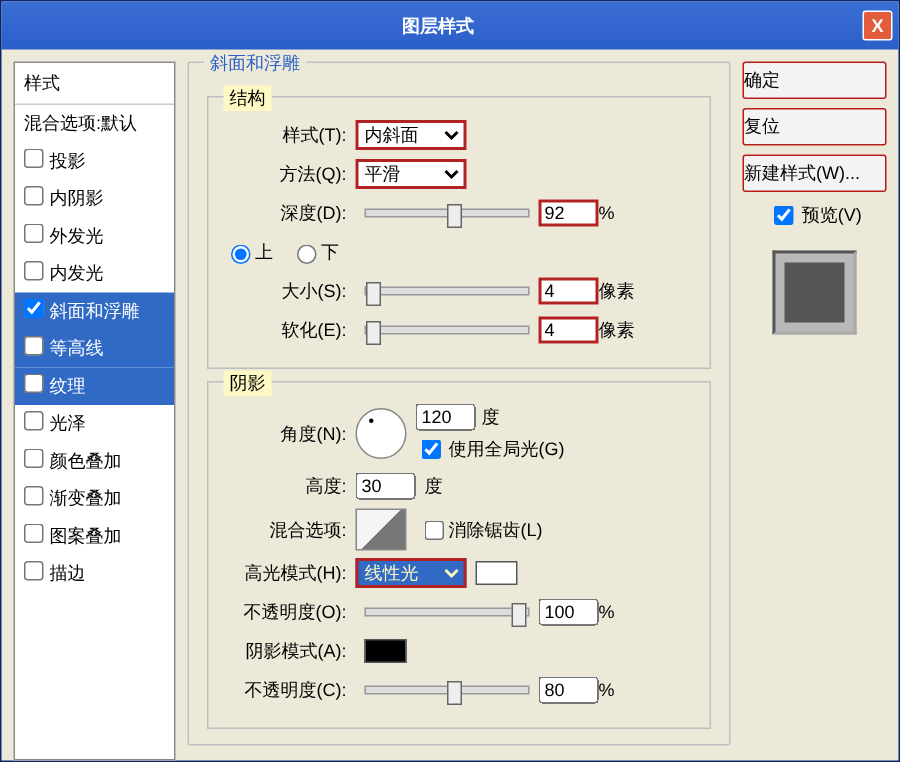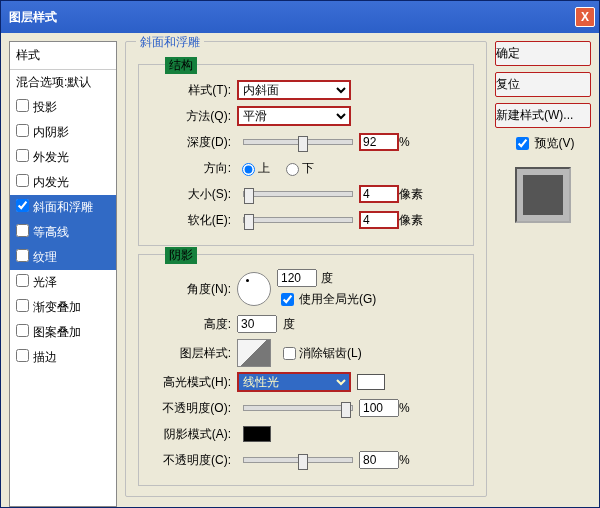--- a/index.html
+++ b/index.html
@@ -1,37 +1,37 @@
 <!DOCTYPE html>
 <html><head>
 <meta charset="utf-8">
 <style>
 * { box-sizing: border-box; font-family: "SimSun", Arial, sans-serif; font-size: 12px; }
 body { margin: 0; background: #fff; }
 .window { width: 600px; height: 508px; border: 1px solid #0a246a; background: #ece9d8; display: flex; flex-direction: column; }
-.titlebar { height: 26px; background: linear-gradient(#3b6ed5,#2b5fc8); display: flex; align-items: center; padding: 16px 4px; color: #fff; }
+.titlebar { height: 26px; background: linear-gradient(#3b6ed5,#2b5fc8); display: flex; align-items: center; padding: 16px 4px; color: #fff; text-align: center; }
 .titlebar .title { flex: 1; font-weight: bold; padding-left: 4px; }
 .close-btn { width: 20px; height: 20px; background: #e35d3c; border: 1px solid #fff; color: #fff; display: flex; align-items: center; justify-content: center; font-weight: bold; border-radius: 2px; cursor: pointer; }
 .body { flex: 1; display: flex; padding: 8px; gap: 8px; }
 .left-col { width: 108px; border: 1px solid #888; background: #fff; display: flex; flex-direction: column; }
 .left-head { padding: 5px 6px; border-bottom: 1px solid #ccc; }
 .left-list { flex: 1; }
 .litem { padding: 4px 6px; display: flex; align-items: flex-start; gap: 4px; }
 .litem input { margin: 0; }
 .litem.sel { background: #316ac5; color: #fff; }
 .litem.sub { }
 .center-col { flex: 1; position: relative; }
 .gbox { border: 1px solid #bfbfbf; border-radius: 2px; padding: 14px 12px 10px; margin-bottom: 10px; position: relative; }
 .gtitle { position: absolute; top: -8px; left: 10px; background: #ece9d8; padding: 0 4px; color: #2b5fc8; }
 .sub-gbox { border: 1px solid #bfbfbf; padding: 10px; margin-top: 8px; position: relative; }
-.sub-gtitle { position: absolute; top: -8px; left: 26px; background: #15803d; padding: 0 4px; }
+.sub-gtitle { position: absolute; top: -8px; left: 10px; background: #fef9c3; padding: 0 4px; }
 .row { display: flex; align-items: center; margin: 4px 0; min-height: 22px; }
 .rlabel { width: 88px; text-align: right; padding-right: 6px; }
 select, input[type=text] { border: 1px solid #7f9db9; height: 20px; font-size: 12px; background: #fff; }
-select { width: 114px; }
+select { width: 74px; }
 .hl { border: 2px solid #b22222 !important; }
 input.num { width: 40px; text-align: left; padding: 0 2px; }
 .slider { height: 6px; background: #ddd; border: 1px solid #999; position: relative; flex: 1; max-width: 110px; margin: 0 6px; }
 .slider::after { content: ""; position: absolute; top: -4px; width: 8px; height: 14px; background: #eee; border: 1px solid #666; }
 .slider.s0::after { left: 0; }
 .slider.smid::after { left: 50%; }
 .slider.sfull::after { left: 90%; }
 .swatch { width: 28px; height: 16px; border: 1px solid #555; display: inline-block; }
 .sw-white { background: #fff; }
 .sw-black { background: #000; }
@@ -86,20 +86,24 @@
         <div class="litem sel sub">
             <input type="checkbox" style="">
             <span>纹理</span>
           </div>
         <div class="litem">
             <input type="checkbox" style="">
             <span>光泽</span>
           </div>
         <div class="litem">
             <input type="checkbox" style="">
+            <span>颜色叠加</span>
+          </div>
+        <div class="litem">
+            <input type="checkbox" style="">
             <span>渐变叠加</span>
           </div>
         <div class="litem">
             <input type="checkbox" style="">
             <span>图案叠加</span>
           </div>
         <div class="litem">
             <input type="checkbox" style="">
             <span>描边</span>
           </div>
@@ -119,21 +123,20 @@
               <span class="rlabel">方法(Q):</span>
             <select class="hl"><option>平滑</option></select>
             </div>
           <div class="row">
               <span class="rlabel">深度(D):</span>
             <div class="slider smid"></div>
             <input class="num hl" value="92" style="">
             <span>%</span>
             </div>
           <div class="row">
-              <span class="rlabel">方向:</span>
             <input type="radio" checked="" style="">
               <span>上</span>
             <input type="radio" style="margin-left: 16px;">
               <span>下</span>
             </div>
           <div class="row">
               <span class="rlabel">大小(S):</span>
             <div class="slider s0"></div>
             <input class="num hl" value="4" style="">
             <span>像素</span>
@@ -161,21 +164,21 @@
                 <span>使用全局光(G)</span>
                 </div>
             </div>
             </div>
           <div class="row">
               <span class="rlabel">高度:</span>
             <input class="num" value="30" style="">
             <span style="margin-left:6px">度</span>
             </div>
           <div class="row">
-              <span class="rlabel">图层样式:</span>
+              <span class="rlabel">混合选项:</span>
             <div class="bev-icon"></div>
             <input type="checkbox" style="margin-left: 12px;">
             <span>消除锯齿(L)</span>
             </div>
           <div class="row">
               <span class="rlabel">高光模式(H):</span>
             <select class="hl" style="background:#316ac5;color:#fef9c3"><option>线性光</option></select>
             <span class="swatch sw-white" style="margin-left:6px"></span>
             </div>
           <div class="row">

